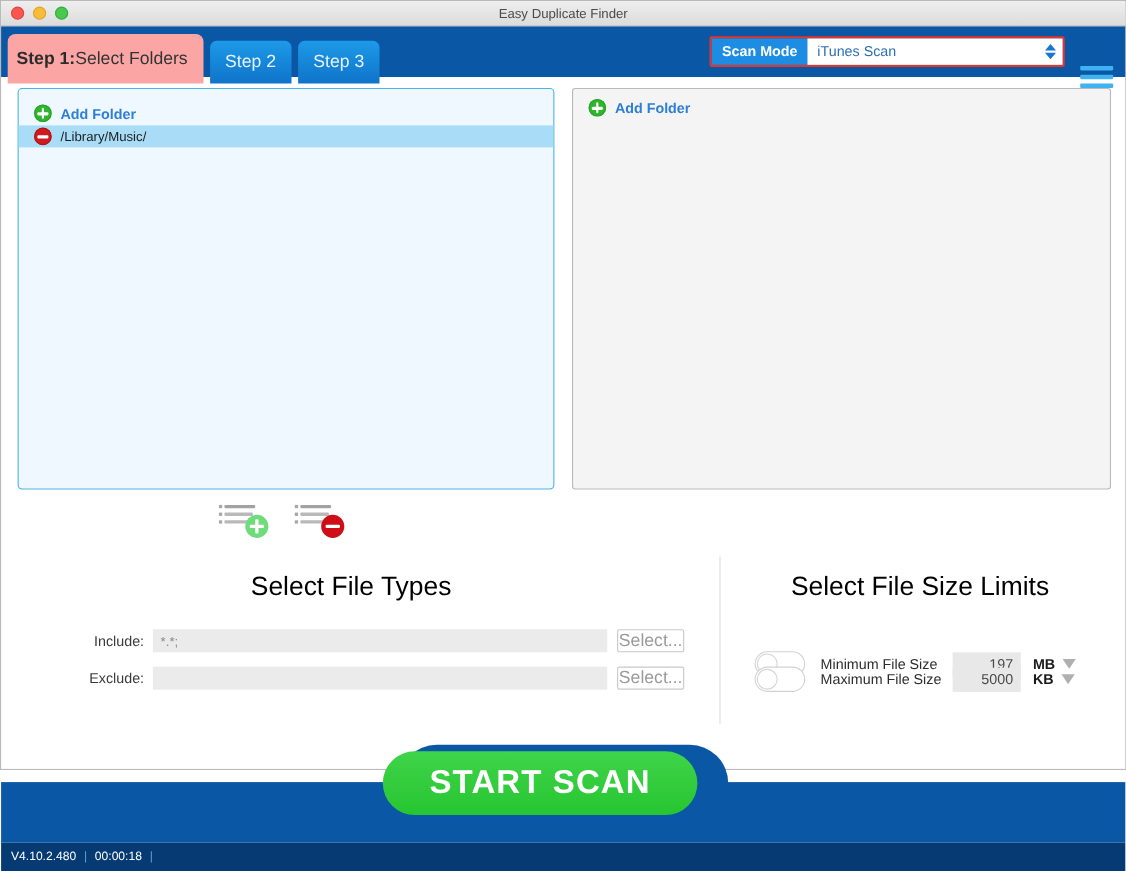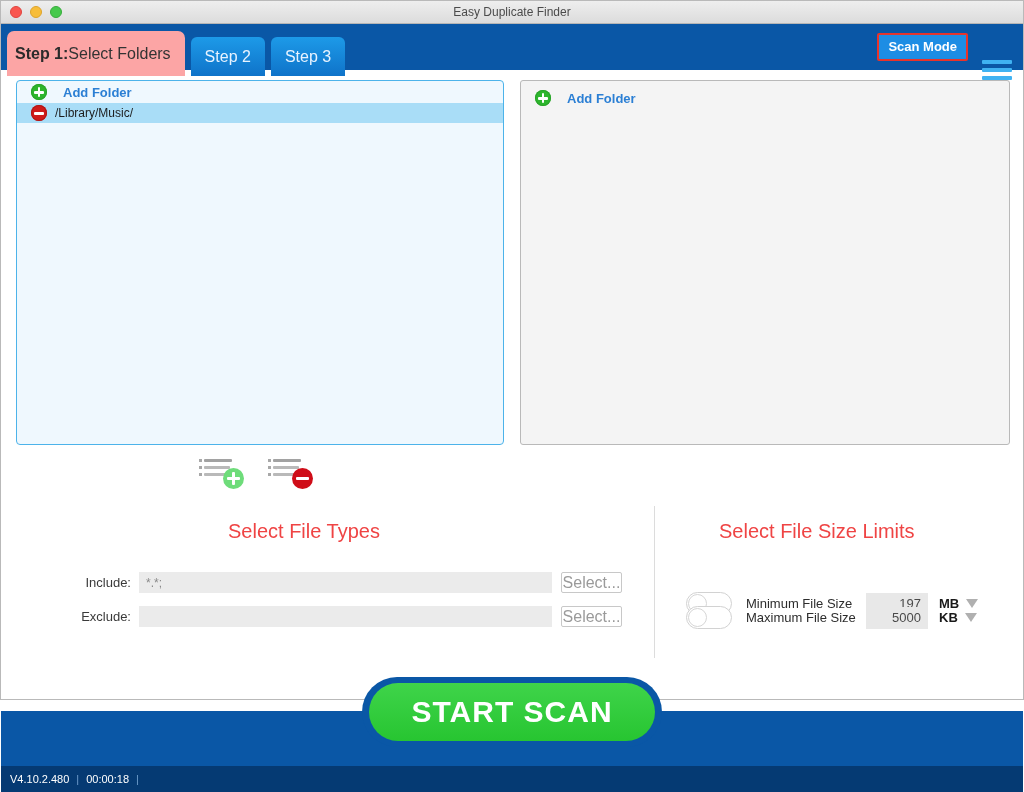--- a/index.html
+++ b/index.html
@@ -90,22 +90,22 @@
   .hamburger span { display: block; height: 4px; background: #3fb2f2; border-radius: 1px; }
 
   
   .panel {
     position: absolute; top: 79px; height: 365px;
   }
   .panel.left  { left: 15px;  width: 488px; background: #eff8fe; border: 1px solid #4cb3ea; border-radius: 4px; }
   .panel.right { left: 519px; width: 490px; background: #f4f4f4; border: 1px solid #b9b9b9; border-radius: 3px; }
 
   .addfolder-row {
-    display: flex; align-items: center; gap: 16px;
-    padding: 3px 0 0 14px;
+    display: flex; align-items: center; gap: 8px;
+    padding: 14px 0 0 14px;
     font-size: 13px; font-weight: bold; color: #2b7fd4;
   }
   .panel.right .addfolder-row { padding-top: 9px; }
   .circ-icon { width: 16px; height: 16px; border-radius: 50%; position: relative; flex: none; }
   .circ-icon.plus  { background: #2db52d; box-shadow: inset 0 0 0 1px #2aa32a; }
   .circ-icon.minus { background: #cf1b1b; box-shadow: inset 0 0 0 1px #b01616; }
   .circ-icon::before {
     content: ""; position: absolute; left: 3px; top: 7px; width: 10px; height: 2.5px;
     background: #ffffff; border-radius: 1px;
   }
@@ -144,21 +144,21 @@
     content: ""; position: absolute; left: 4px; top: 9px; width: 13px; height: 3px;
     background: #ffffff; border-radius: 1px;
   }
   .badge.plus::after {
     content: ""; position: absolute; left: 9px; top: 4px; width: 3px; height: 13px;
     background: #ffffff; border-radius: 1px;
   }
 
   
   .section-title {
-    position: absolute; font-size: 20px; color: #ef4444; font-weight: normal;
+    position: absolute; font-size: 24px; color: #000000; font-weight: normal;
   }
   .divider {
     position: absolute; left: 653px; top: 505px; width: 1px; height: 152px; background: #dcdcdc;
   }
   .field-row { position: absolute; display: flex; align-items: center; }
   .field-label { font-size: 13px; color: #3a3a3a; text-align: right; width: 62px; margin-right: 8px; }
   .field-input {
     background: #ebebeb; height: 21px; width: 413px;
     display: flex; align-items: center; padding-left: 7px;
     font-size: 12px; color: #8a8a8a; border: none;
@@ -205,21 +205,21 @@
     padding-left: 9px; gap: 7px;
   }
   .statusbar .sep { color: #6e9ccb; }
 
   .scanbtn-ring {
     position: absolute; left: 361px; top: 676px;
     width: 300px; height: 70px;
     background: #0a57a6; border-radius: 36px;
   }
   .scanbtn {
-    position: absolute; left: 368px; top: 682px;
+    position: absolute; left: 347px; top: 682px;
     width: 286px; height: 58px;
     background: linear-gradient(#3fd44a, #27c531);
     border-radius: 30px;
     display: flex; align-items: center; justify-content: center;
     font-size: 30px; font-weight: bold; color: #ffffff;
     letter-spacing: 1px;
   }
 </style>
 </head>
 <body>
@@ -244,20 +244,27 @@
       <div class="tab">
         <span>Step 2</span>
       </div>
       <div class="tab">
         <span>Step 3</span>
       </div>
     </div>
 
     <div class="scanmode-wrap">
       <div class="scanmode-label">Scan Mode</div>
+      <div class="scanmode-select">
+        <span>iTunes Scan</span>
+        <span class="stepper">
+          <i class="up"></i>
+            <i class="down"></i>
+        </span>
+      </div>
     </div>
 
     <div class="hamburger">
       <span></span>
         <span></span>
         <span></span>
     </div>
   </div>
 
   <div class="panel left">

